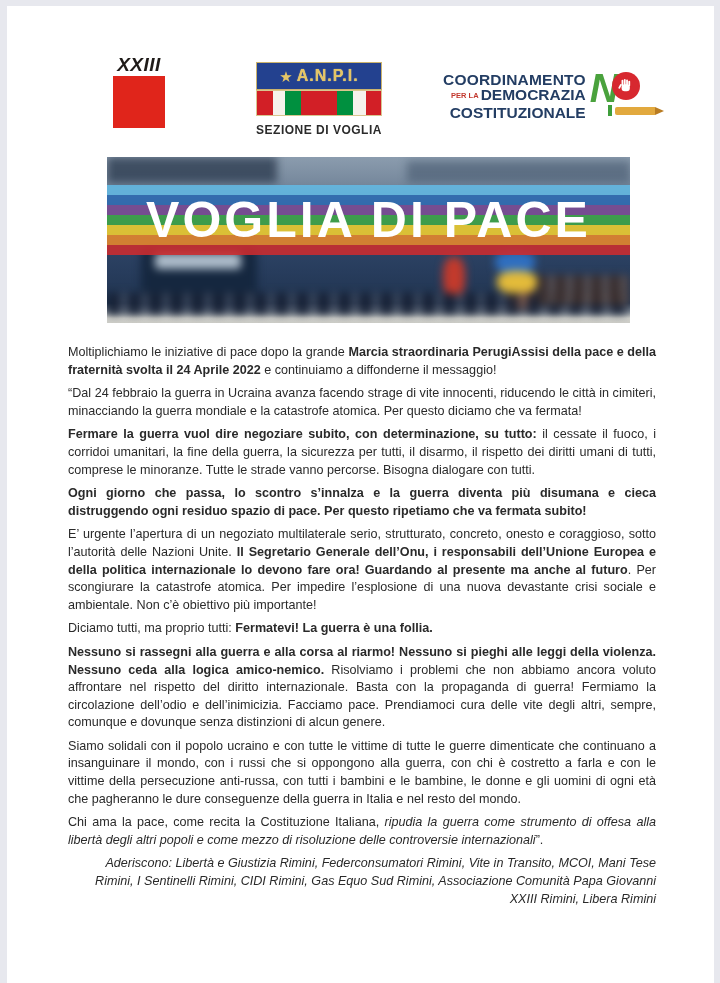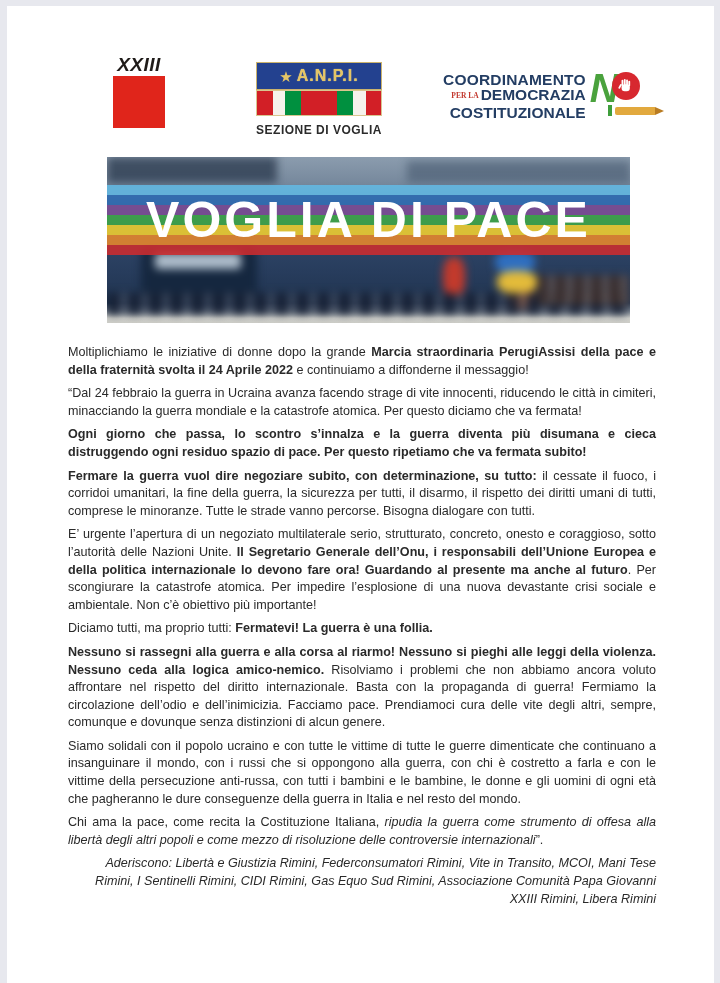--- a/index.html
+++ b/index.html
@@ -105,21 +105,21 @@
         <div style="background: rgb(245, 242, 236); flex: 1 1 0%;"></div>
         <div style="background: rgb(210, 31, 38); flex: 1.2 1 0%;"></div>
       </div>
     <div class="anpi-caption">SEZIONE DI VOGLIA</div>
   </div>
 
   <div class="logo-coord">
     <div class="coord-text">
       <div class="coord-l1" style="color: rgb(35, 61, 99);">COORDINAMENTO</div>
       <div class="coord-l2" style="color: rgb(35, 61, 99);">
-        <span class="pre" style="color: rgb(194, 55, 45); font-family: Liberation Serif, serif;">PER LA</span><span>DEMOCRAZIA</span>
+        <span class="pre" style="color: rgb(194, 55, 45);">PER LA</span><span>DEMOCRAZIA</span>
       </div>
       <div class="coord-l3" style="color: rgb(35, 61, 99);">COSTITUZIONALE</div>
     </div>
     <div class="coord-no">
       <div class="no-n" style="color: rgb(74, 162, 61);">N</div>
       <div class="no-disc" style="background: rgb(215, 40, 47);">
         <svg viewBox="0 0 24 24" aria-hidden="true">
           <g fill="#ffffff">
             <rect x="7" y="9" width="10.5" height="9" rx="4"></rect>
             <rect x="7" y="3.5" width="2.3" height="8" rx="1.1"></rect>
@@ -160,24 +160,24 @@
         <div style="background: rgb(124, 75, 149);"></div>
         <div style="background: rgb(61, 166, 71);"></div>
         <div style="background: rgb(241, 208, 47);"></div>
         <div style="background: rgb(232, 135, 43);"></div>
         <div style="background: rgb(205, 43, 47);"></div>
       </div>
     <div class="banner-title">VOGLIA DI PACE</div>
   </div>
 
   <div class="textblock">
-      <p class="para"><span>Moltiplichiamo le iniziative di donne dopo la grande </span><span class="b">Marcia straordinaria PerugiAssisi della pace e della fraternità svolta il 24 Aprile 2022</span><span> e continuiamo a diffonderne il messaggio!</span></p>
+      <p class="para"><span>Moltiplichiamo le iniziative di pace dopo la grande </span><span class="b">Marcia straordinaria PerugiAssisi della pace e della fraternità svolta il 24 Aprile 2022</span><span> e continuiamo a diffonderne il messaggio!</span></p>
       <p class="para"><span>“Dal 24 febbraio la guerra in Ucraina avanza facendo strage di vite innocenti, riducendo le città in cimiteri, minacciando la guerra mondiale e la catastrofe atomica. Per questo diciamo che va fermata!</span></p>
+      <p class="para"><span class="b">Fermare la guerra vuol dire negoziare subito, con determinazione, su tutto:</span><span> il cessate il fuoco, i corridoi umanitari, la fine della guerra, la sicurezza per tutti, il disarmo, il rispetto dei diritti umani di tutti, comprese le minoranze. Tutte le strade vanno percorse. Bisogna dialogare con tutti.</span></p>
       <p class="para"><span class="b">Ogni giorno che passa, lo scontro s’innalza e la guerra diventa più disumana e cieca distruggendo ogni residuo spazio di pace. Per questo ripetiamo che va fermata subito!</span></p>
-      <p class="para"><span class="b">Fermare la guerra vuol dire negoziare subito, con determinazione, su tutto:</span><span> il cessate il fuoco, i corridoi umanitari, la fine della guerra, la sicurezza per tutti, il disarmo, il rispetto dei diritti umani di tutti, comprese le minoranze. Tutte le strade vanno percorse. Bisogna dialogare con tutti.</span></p>
       <p class="para"><span>E’ urgente l’apertura di un negoziato multilaterale serio, strutturato, concreto, onesto e coraggioso, sotto l’autorità delle Nazioni Unite. </span><span class="b">Il Segretario Generale dell’Onu, i responsabili dell’Unione Europea e della politica internazionale lo devono fare ora! Guardando al presente ma anche al futuro</span><span>. Per scongiurare la catastrofe atomica. Per impedire l’esplosione di una nuova devastante crisi sociale e ambientale. Non c’è obiettivo più importante!</span></p>
       <p class="para"><span>Diciamo tutti, ma proprio tutti: </span><span class="b">Fermatevi! La guerra è una follia.</span></p>
       <p class="para"><span class="b">Nessuno si rassegni alla guerra e alla corsa al riarmo! Nessuno si pieghi alle leggi della violenza. Nessuno ceda alla logica amico-nemico.</span><span> Risolviamo i problemi che non abbiamo ancora voluto affrontare nel rispetto del diritto internazionale. Basta con la propaganda di guerra! Fermiamo la circolazione dell’odio e dell’inimicizia. Facciamo pace. Prendiamoci cura delle vite degli altri, sempre, comunque e dovunque senza distinzioni di alcun genere.</span></p>
       <p class="para"><span>Siamo solidali con il popolo ucraino e con tutte le vittime di tutte le guerre dimenticate che continuano a insanguinare il mondo, con i russi che si oppongono alla guerra, con chi è costretto a farla e con le vittime della persecuzione anti-russa, con tutti i bambini e le bambine, le donne e gli uomini di ogni età che pagheranno le dure conseguenze della guerra in Italia e nel resto del mondo.</span></p>
       <p class="para"><span>Chi ama la pace, come recita la Costituzione Italiana, </span><span class="i">ripudia la guerra come strumento di offesa alla libertà degli altri popoli e come mezzo di risoluzione delle controversie internazionali</span><span>”.</span></p>
       <p class="para left"><span class="i">Aderiscono: Libertà e Giustizia Rimini, Federconsumatori Rimini, Vite in Transito, MCOI, Mani Tese Rimini, I Sentinelli Rimini, CIDI Rimini, Gas Equo Sud Rimini, Associazione Comunità Papa Giovanni XXIII Rimini, Libera Rimini</span></p>
     </div>
 
 </div>
 

